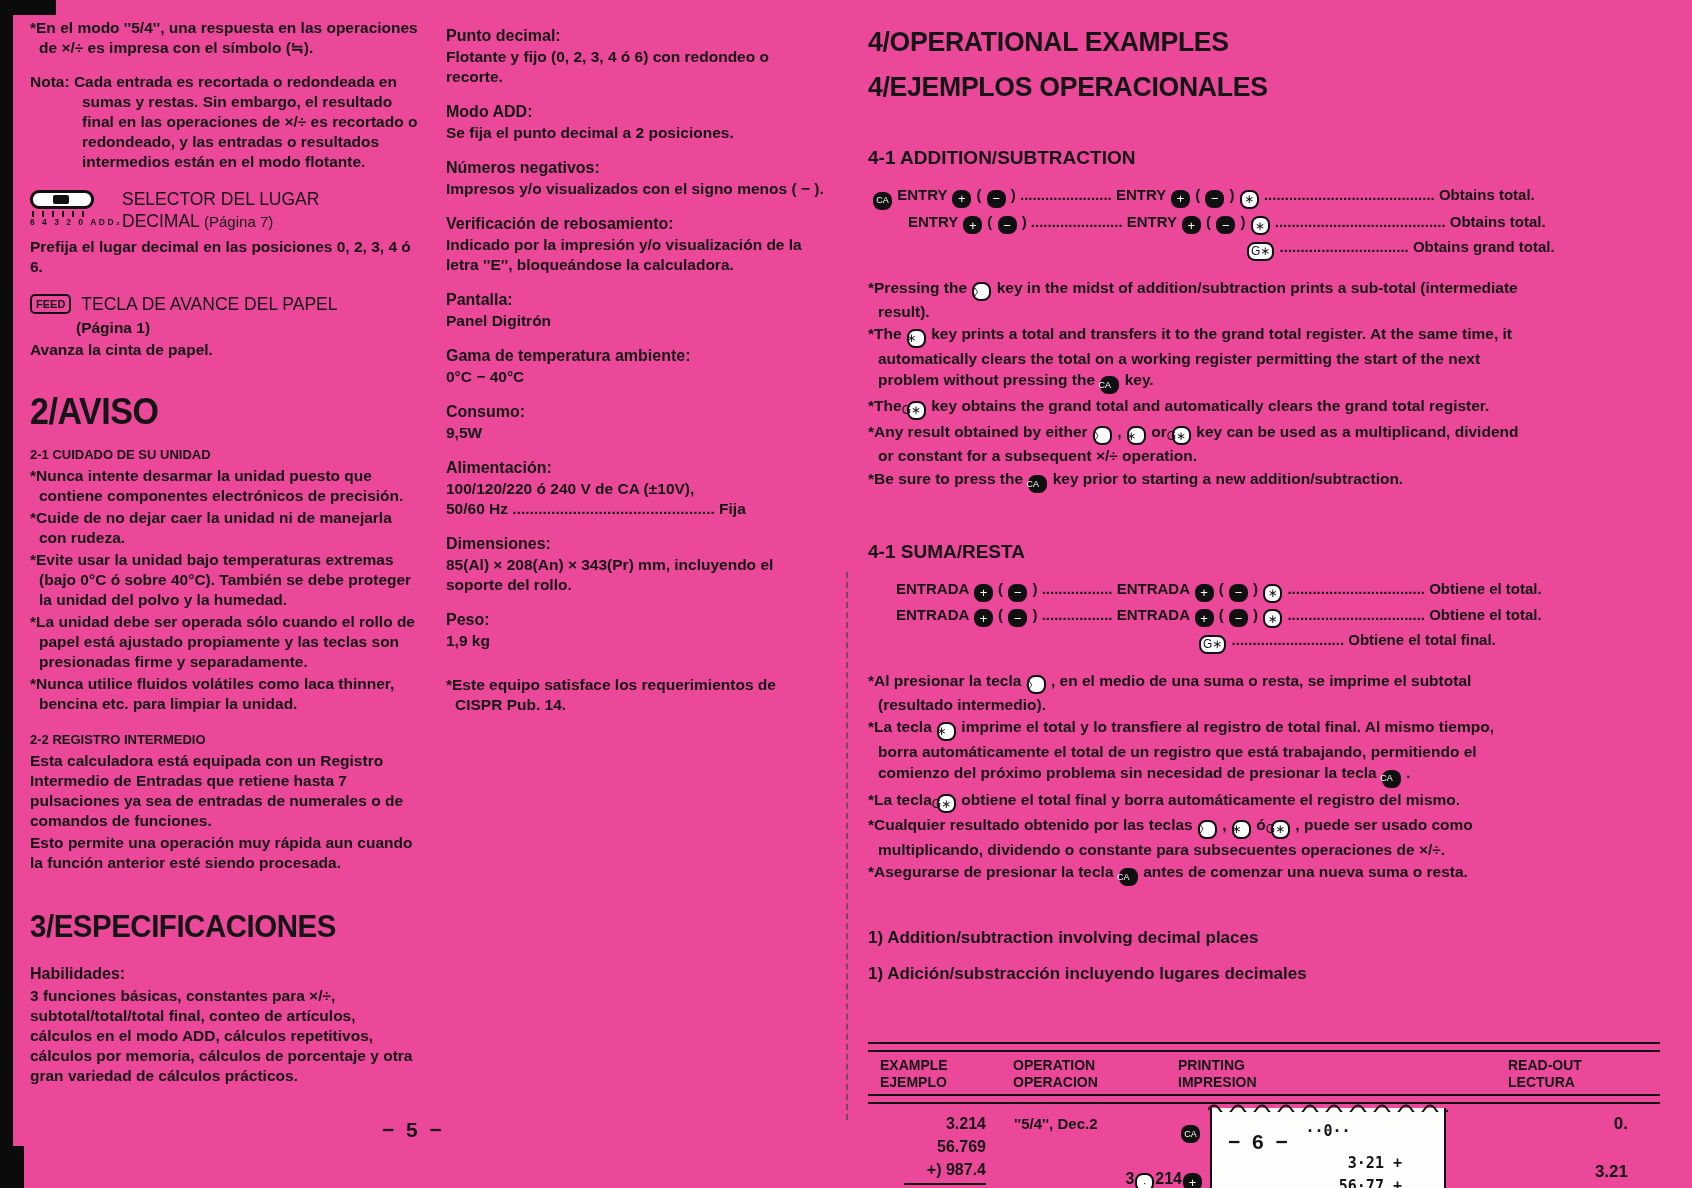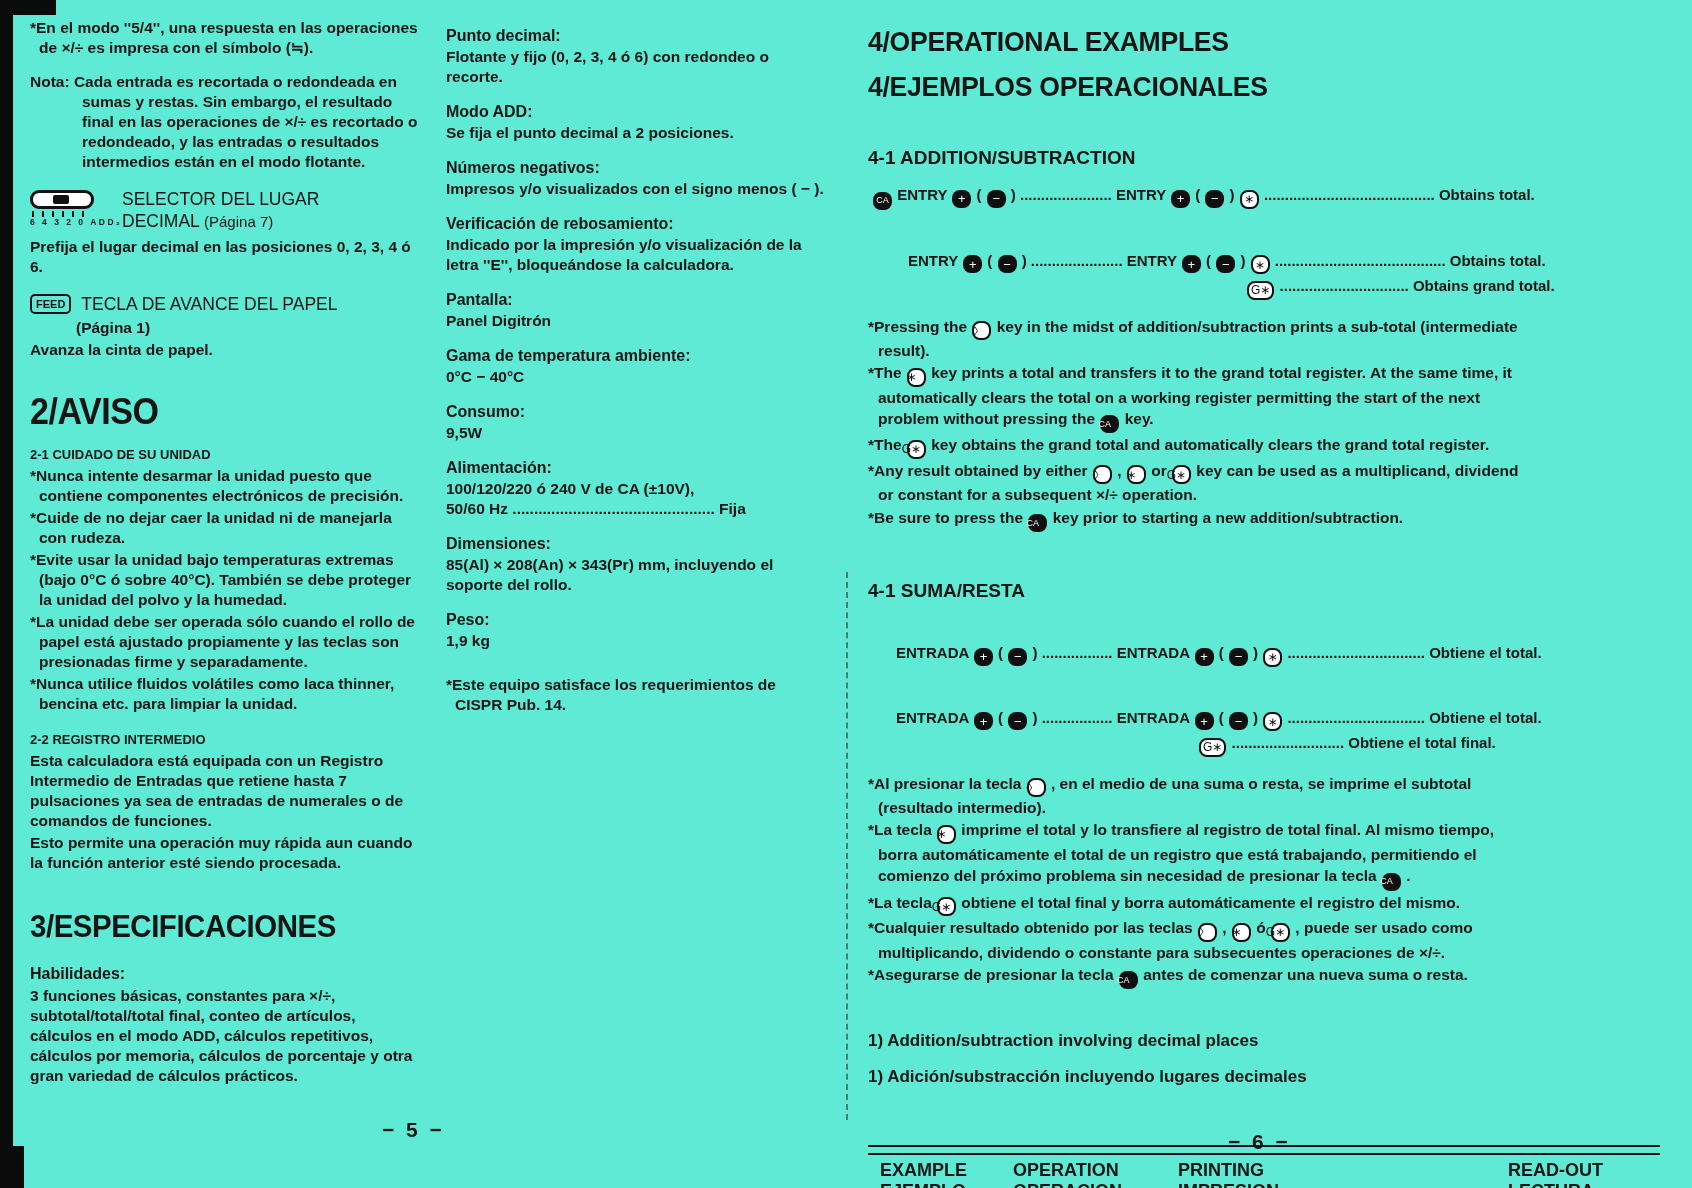--- a/index.html
+++ b/index.html
@@ -1,16 +1,16 @@
 <!DOCTYPE html>
 <html><head>
 <meta charset="utf-8">
 <style>
   html,body{margin:0;padding:0;background:#d9d9d6;}
-  .sheet{position:relative;width:1692px;height:1188px;background:#5eead4;overflow:hidden;
+  .sheet{position:relative;width:1692px;height:1188px;background:#ec4899;overflow:hidden;
          font-family:"Liberation Sans",sans-serif;color:#151515;font-weight:700;}
   
   .scan-bar{position:absolute;left:0;top:0;width:13px;height:1188px;background:#0b0b0b;}
   .scan-nub-top{position:absolute;left:0;top:0;width:56px;height:15px;background:#0b0b0b;}
   .scan-nub-bottom{position:absolute;left:0;top:1146px;width:24px;height:42px;background:#0b0b0b;}
   .fold-line{position:absolute;left:846px;top:572px;height:548px;width:0;border-left:2px dashed #4a4a4a;opacity:.7;}
 
   
   .page5{position:absolute;left:30px;top:18px;width:806px;display:flex;gap:28px;}
   .col1{width:388px;font-size:15.5px;line-height:1.29;}
@@ -40,39 +40,39 @@
   .speclab{font-size:16px;}
   .cispr{margin-top:24px;padding-left:9px;text-indent:-9px;}
 
   
   .page6{position:absolute;left:868px;top:20px;width:800px;}
   .bigh6{font-size:28px;font-weight:700;letter-spacing:-.3px;transform:scaleX(.95);transform-origin:left;margin:6px 0 0 0;}
   .bigh6 + .bigh6{margin-top:13px;}
   .sech{font-size:19px;margin:44px 0 14px 0;}
   .sech.suma{margin-top:48px;}
   .formula{font-size:15px;line-height:23px;white-space:nowrap;margin-left:4px;}
-  .formula.ind{margin-left:40px;margin-top:39px;}
+  .formula.ind{margin-left:40px;}
   .formula.gt-en{margin-left:378px;}
   .formula.gt-es{margin-left:330px;}
   .bullets{margin-top:16px;width:660px;}
   .bullets p{margin:1px 0;padding-left:10px;text-indent:-10px;font-size:15.5px;line-height:1.37;}
   .h4t{font-size:17px;margin:42px 0 0 0;}
   .h4t.es{margin-top:16px;}
 
   .key{display:inline-flex;align-items:center;justify-content:center;min-width:19px;height:18px;
        border-radius:8px;font-size:13px;font-weight:400;vertical-align:-3px;padding:0 2px;
        box-sizing:border-box;line-height:1;margin:0 1px;}
   .key.solid{background:#101010;color:#fff;}
   .key.box{border:2px solid #101010;background:#fff;color:#101010;height:19px;font-size:12px;}
   .key.k-ca{font-size:9px;letter-spacing:0;}
 
   
   .extable{margin-top:58px;width:792px;}
   .rule-double{height:6px;border-top:2px solid #111;border-bottom:2px solid #111;}
-  .thead{display:flex;padding:5px 0 4px 0;font-size:18px;line-height:1.15;}
+  .thead{display:flex;padding:5px 0 4px 0;font-size:14px;line-height:1.15;}
   .hc1{width:145px;padding-left:12px;box-sizing:border-box;}
   .hc2{width:165px;}
   .hc3{width:330px;}
   .hc4{flex:1;}
   .tbody{position:relative;height:186px;margin-top:4px;font-size:16px;}
   .cex{position:absolute;left:0;top:4px;width:118px;text-align:right;line-height:23px;}
   .exrule{border-top:2px solid #111;margin:2px 0 1px 36px;}
   .cop{position:absolute;left:120px;top:4px;width:215px;line-height:23px;}
   .mode{padding-left:26px;font-size:15px;}
   .oprows{margin-top:32px;text-align:right;}

